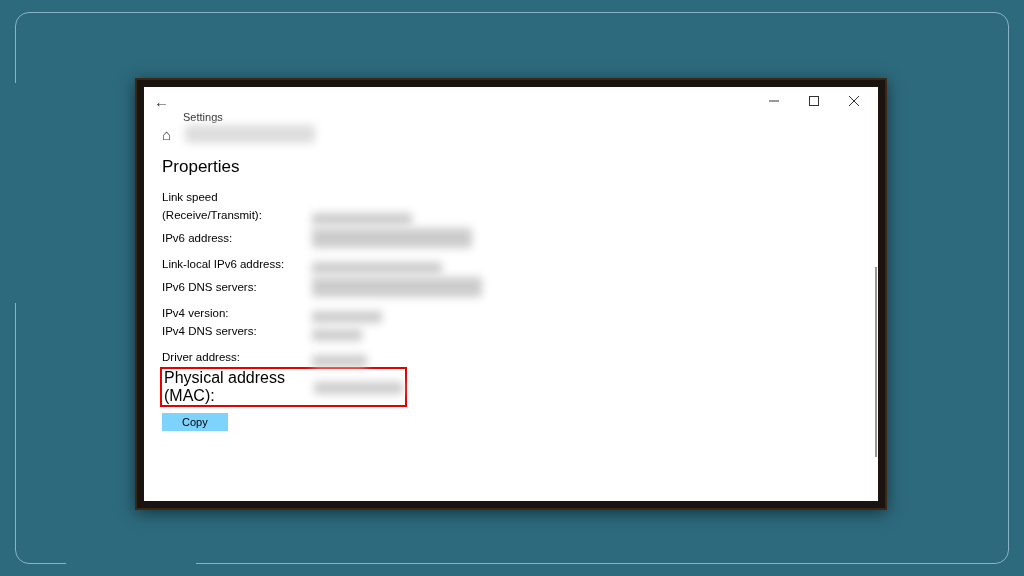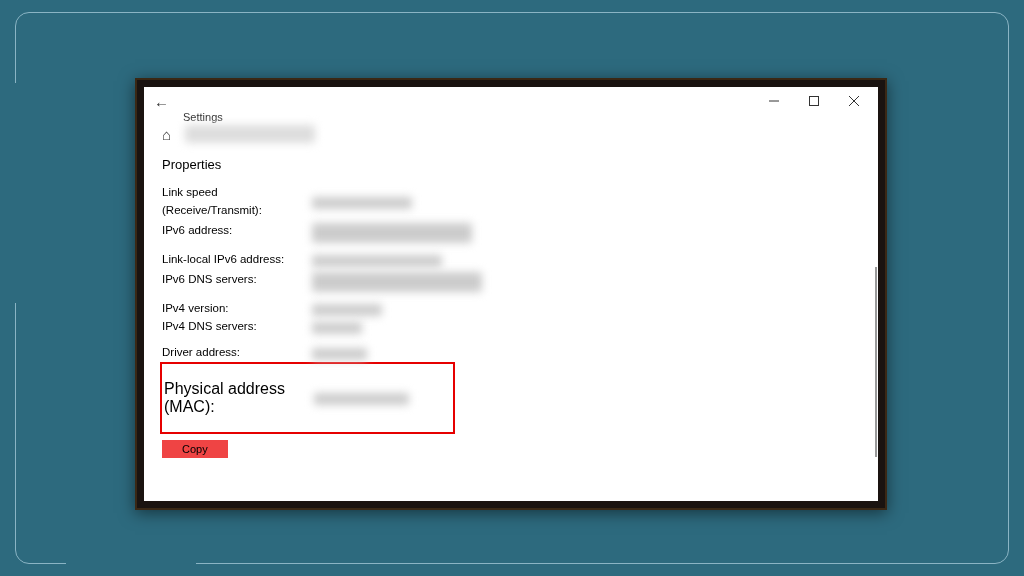--- a/index.html
+++ b/index.html
@@ -116,61 +116,61 @@
       color: #333;
     }
     .network-name {
       width: 130px;
       height: 18px;
       background: #ddd;
       filter: blur(4px);
       border-radius: 2px;
     }
     .section-title {
-      font-size: 13px;
+      font-size: 17px;
       font-weight: 400;
       color: #000;
       margin-bottom: 12px;
     }
     .prop-row {
       display: flex;
-      align-items: center;
+      align-items: flex-end;
       font-size: 11.5px;
       color: #000;
       line-height: 1.55;
       margin-bottom: 0px;
       min-height: 18px;
     }
     .prop-label {
       width: 150px;
       flex-shrink: 0;
     }
     .prop-value-blur {
       height: 12px;
       background: #ccc;
       filter: blur(4px);
       border-radius: 2px;
       margin-top: 3px;
     }
     .highlight-box {
       border: 2px solid #e60000;
-      padding: 16px 2px;
+      padding: 0 2px;
       margin-left: -2px;
       display: flex;
       align-items: center;
-      width: 295px;
+      width: 247px;
     }
     .highlight-box .prop-label {
       width: 150px;
     }
     .copy-btn {
       margin-top: 6px;
       padding: 3px 20px;
       font-size: 11px;
-      background: #ef4444;
+      background: #7dd3fc;
       border: none;
       color: #000;
       cursor: pointer;
     }
     .scroll-indicator {
       position: absolute;
       right: 1px;
       top: 180px;
       width: 2px;
       height: 190px;

